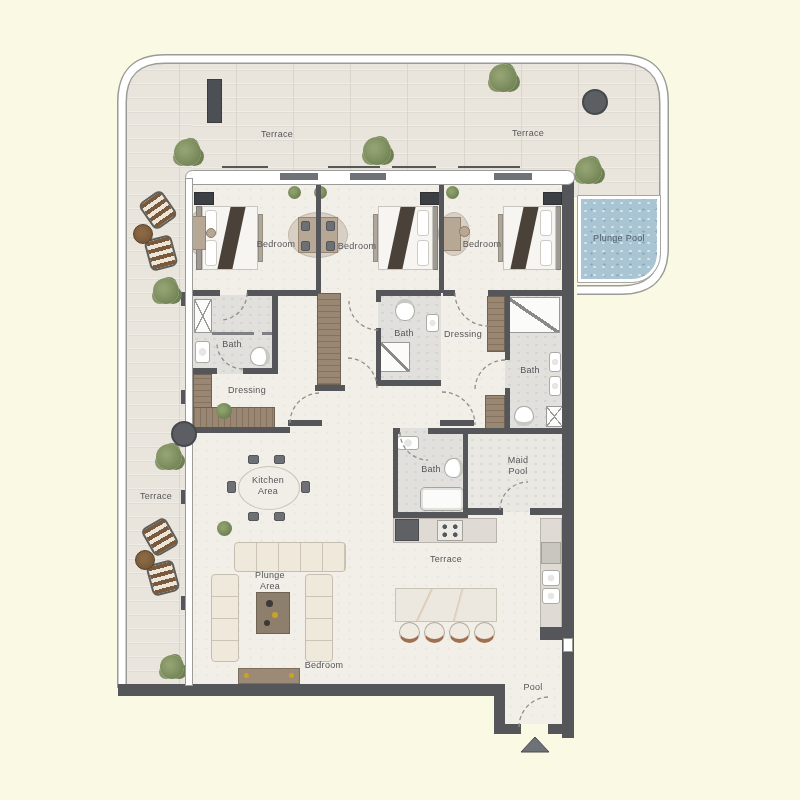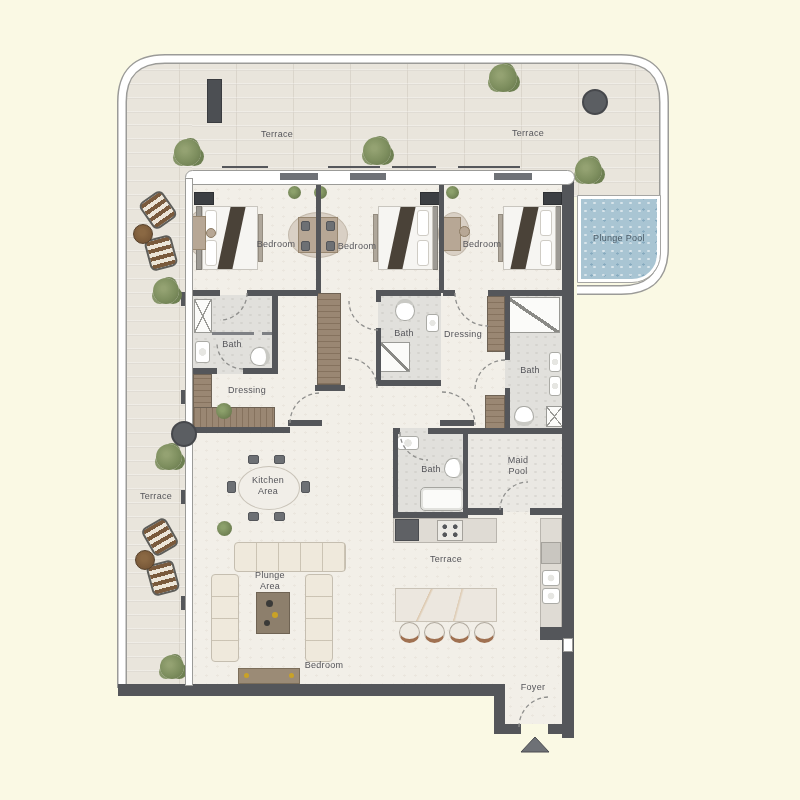--- a/index.html
+++ b/index.html
@@ -372,21 +372,21 @@
   <span class="lbl" style="left:404px; top:334px;">Bath</span>
   <span class="lbl" style="left:530px; top:371px;">Bath</span>
   <span class="lbl" style="left:431px; top:470px;">Bath</span>
   <span class="lbl" style="left:247px; top:391px;">Dressing</span>
   <span class="lbl" style="left:463px; top:335px;">Dressing</span>
   <span class="lbl wrap" style="left:518px; top:466px;">Maid Pool</span>
   <span class="lbl" style="left:446px; top:560px;">Terrace</span>
   <span class="lbl wrap" style="left:268px; top:486px;">Kitchen Area</span>
   <span class="lbl wrap" style="left:270px; top:581px;">Plunge Area</span>
   <span class="lbl" style="left:324px; top:666px;">Bedroom</span>
-  <span class="lbl" style="left:533px; top:688px;">Foyer</span>
+  <span class="lbl" style="left:533px; top:688px;">Pool</span>
 
   <svg class="layer" width="800" height="800">
     <g fill="none" stroke="#8F8F8D" stroke-width="1.3" stroke-dasharray="4 3">
       <path d="M243,369 A26,26 0 0 1 217,343"></path>
       <path d="M247,293 A27,27 0 0 1 220,320"></path>
       <path d="M378,330 A29,29 0 0 1 349,301"></path>
       <path d="M455,293 A33,33 0 0 0 488,326"></path>
       <path d="M290,423 A30,30 0 0 1 320,393"></path>
       <path d="M442,392 A33,33 0 0 1 475,425"></path>
       <path d="M377,388 A30,30 0 0 0 347,358"></path>

